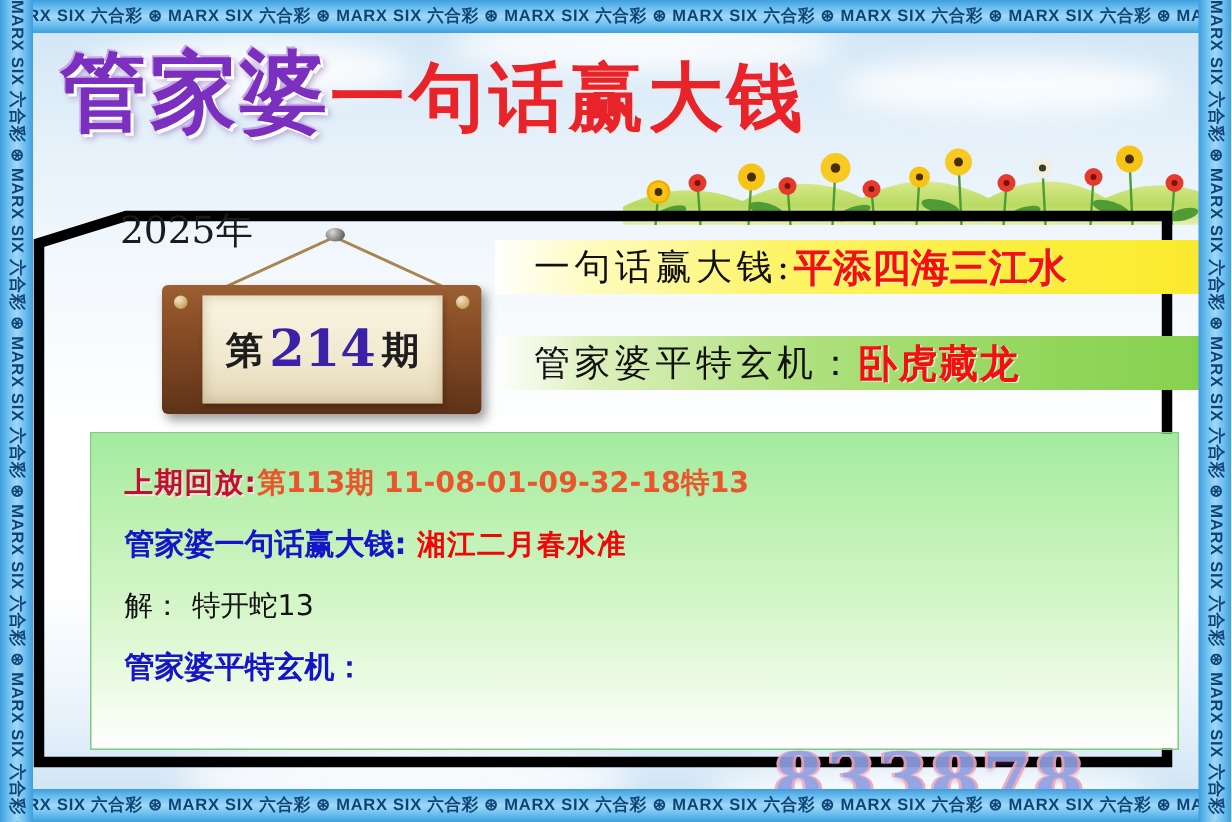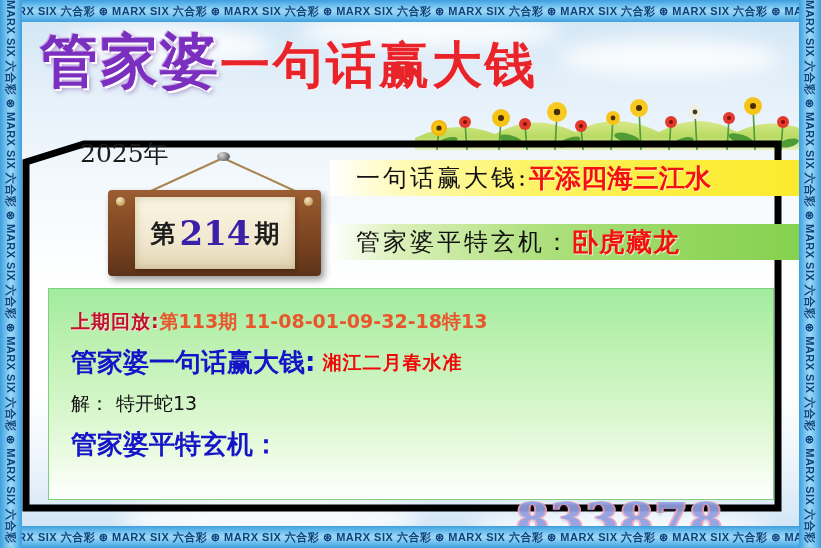--- a/index.html
+++ b/index.html
@@ -77,29 +77,29 @@
   .bn2{left:330px;top:224px;width:444px;
       background:linear-gradient(90deg,#ffffff 0%,#dcf0bb 14%,#aee07d 45%,#92d65c 78%,#86d14f 100%);}
   .bn-lab{font-size:24px;color:#111;font-family:"DejaVu Serif","Liberation Serif",serif;
       letter-spacing:3px;white-space:nowrap;}
   .bn-val{font-size:26px;font-weight:bold;color:#f41010;white-space:nowrap;
       font-family:"DejaVu Sans","Liberation Sans",sans-serif;letter-spacing:0px;
       text-shadow:1px 1px 0 #fff7a0;}
   .bn2 .bn-val{letter-spacing:1px;text-shadow:1px 1px 0 #e4f5cd;}
 
   
-  .green{position:absolute;left:48px;top:288px;width:726px;height:212px;z-index:21;
+  .green{position:absolute;left:60px;top:288px;width:726px;height:212px;z-index:21;
       background:linear-gradient(180deg,#a2eb9f 0%,#b9f0ae 22%,#d5f6c9 55%,#ecfbe4 80%,#ffffff 100%);
       border:1px solid #7fd07c;box-sizing:border-box;padding:12px 0 0 22px;}
   .grow{height:41px;display:flex;align-items:center;white-space:nowrap;}
   .g-lab-red{font-size:19px;font-weight:bold;color:#c0102a;letter-spacing:1px;
       font-family:"DejaVu Sans","Liberation Sans",sans-serif;text-shadow:1px 1px 0 #ffe3e3;}
   .g-val-org{font-size:19px;font-weight:bold;color:#e9562c;
       font-family:"DejaVu Sans","Liberation Sans",sans-serif;}
-  .g-lab-blue{font-size:26px;font-weight:bold;color:#1414c8;
+  .g-lab-blue{font-size:20px;font-weight:bold;color:#1414c8;
       font-family:"DejaVu Sans","Liberation Sans",sans-serif;}
   .g-val-red{font-size:19px;font-weight:bold;color:#f00808;
       font-family:"DejaVu Sans","Liberation Sans",sans-serif;letter-spacing:1px;}
   .g-black{font-size:19px;color:#121212;font-family:"DejaVu Sans","Liberation Sans",sans-serif;}
   .sp{display:inline-block;width:7px;}
 
   
   .wm{position:absolute;left:516px;top:492px;z-index:35;font-size:47px;font-weight:bold;
       color:#8f9fe0;letter-spacing:2px;opacity:.92;
       font-family:"DejaVu Serif","Liberation Serif",serif;

